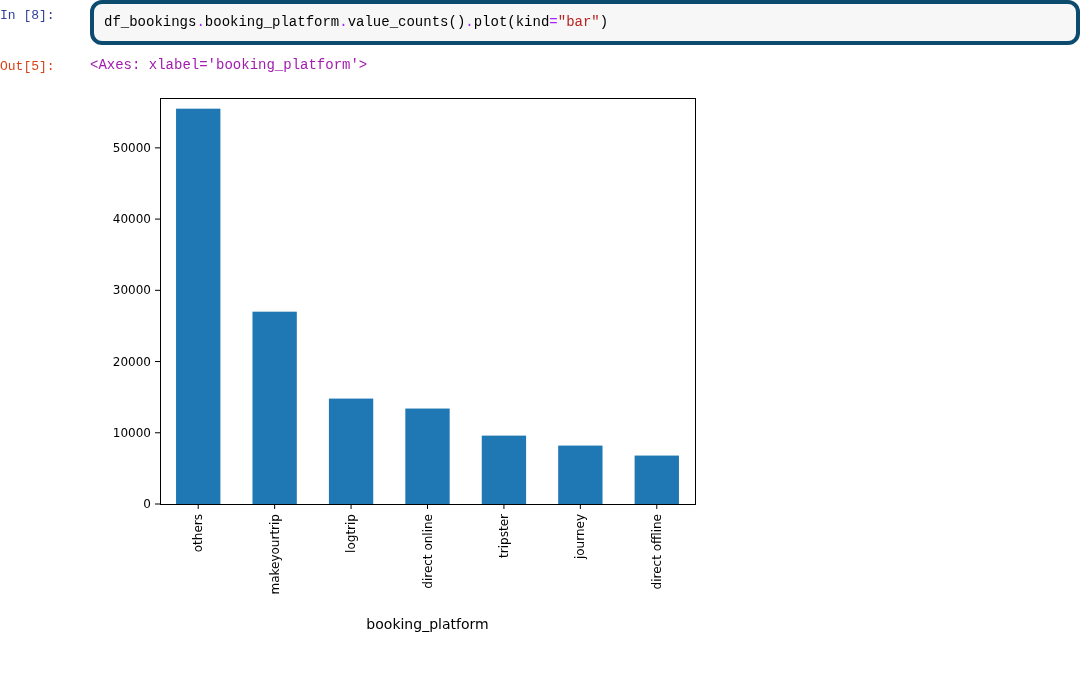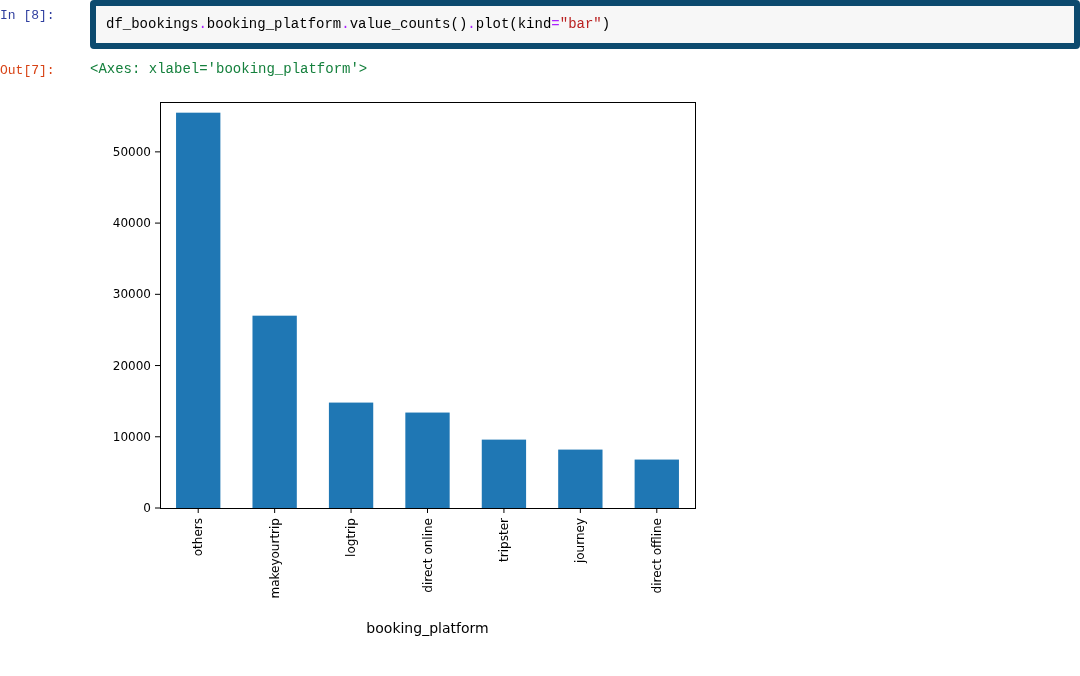--- a/index.html
+++ b/index.html
@@ -24,43 +24,43 @@
     font-size: 13px;
     color: #303F9F; 
     box-sizing: border-box;
   }
   .prompt.out {
     color: #D84315; 
   }
   .code-area {
     flex: 1;
     background: #f7f7f7;
-    border: 6px solid #0c4a6e;
-    border-radius: 4px;
+    border: 4px solid #0c4a6e;
+    border-radius: 12px;
     padding: 8px 10px;
     font-family: SFMono-Regular, Menlo, Consolas, "Courier New", monospace;
     font-size: 14px;
     line-height: 1.5;
     color: #000;
     white-space: pre;
     overflow: hidden;
   }
   
   .tok-dot   { color: #AA22FF; }            
   .tok-call  { color: #000000; }            
   .tok-paren { color: #000000; }            
   .tok-kwname{ color: #000000; }            
   .tok-eq    { color: #AA22FF; }            
   .tok-str   { color: #BA2121; }            
   .output-text {
     flex: 1;
     padding: 6px 0 0 0;
     font-family: SFMono-Regular, Menlo, Consolas, "Courier New", monospace;
     font-size: 14px;
-    color: #15803d;
+    color: #a21caf;
     white-space: pre;
   }
   .chart-wrap {
     flex: 1;
     padding-top: 8px;
   }
   svg { display: block; }
   .axis text {
     font-family: "DejaVu Sans", "Helvetica Neue", Arial, sans-serif;
     font-size: 12px;
@@ -77,21 +77,21 @@
 </style>
 </head>
 <body>
 
 <div class="notebook-cell">
   <div class="prompt">In [8]:</div>
   <div class="code-area"><span>df_bookings</span><span class="tok-dot">.</span><span class="tok-call">booking_platform</span><span class="tok-dot">.</span><span class="tok-call">value_counts</span><span class="tok-paren">()</span><span class="tok-dot">.</span><span class="tok-call">plot</span><span class="tok-paren">(</span><span class="tok-kwname">kind</span><span class="tok-eq">=</span><span class="tok-str">"bar"</span><span class="tok-paren">)</span></div>
 </div>
 
 <div class="notebook-cell">
-  <div class="prompt out">Out[7]:</div>
+  <div class="prompt out">Out[5]:</div>
   <div class="output-text">&lt;Axes: xlabel='booking_platform'&gt;</div>
 </div>
 
 <div class="notebook-cell">
   <div class="prompt out"></div>
   <div class="chart-wrap">
     <svg id="chart-svg" width="640" height="556">
         <rect x="70" y="10" width="535" height="406" fill="none" stroke="#000000" stroke-width="1" shape-rendering="crispEdges"></rect>
         <g class="axis">
           <line x1="65" x2="70" y1="416" y2="416" class="tick" stroke="#000"></line>

